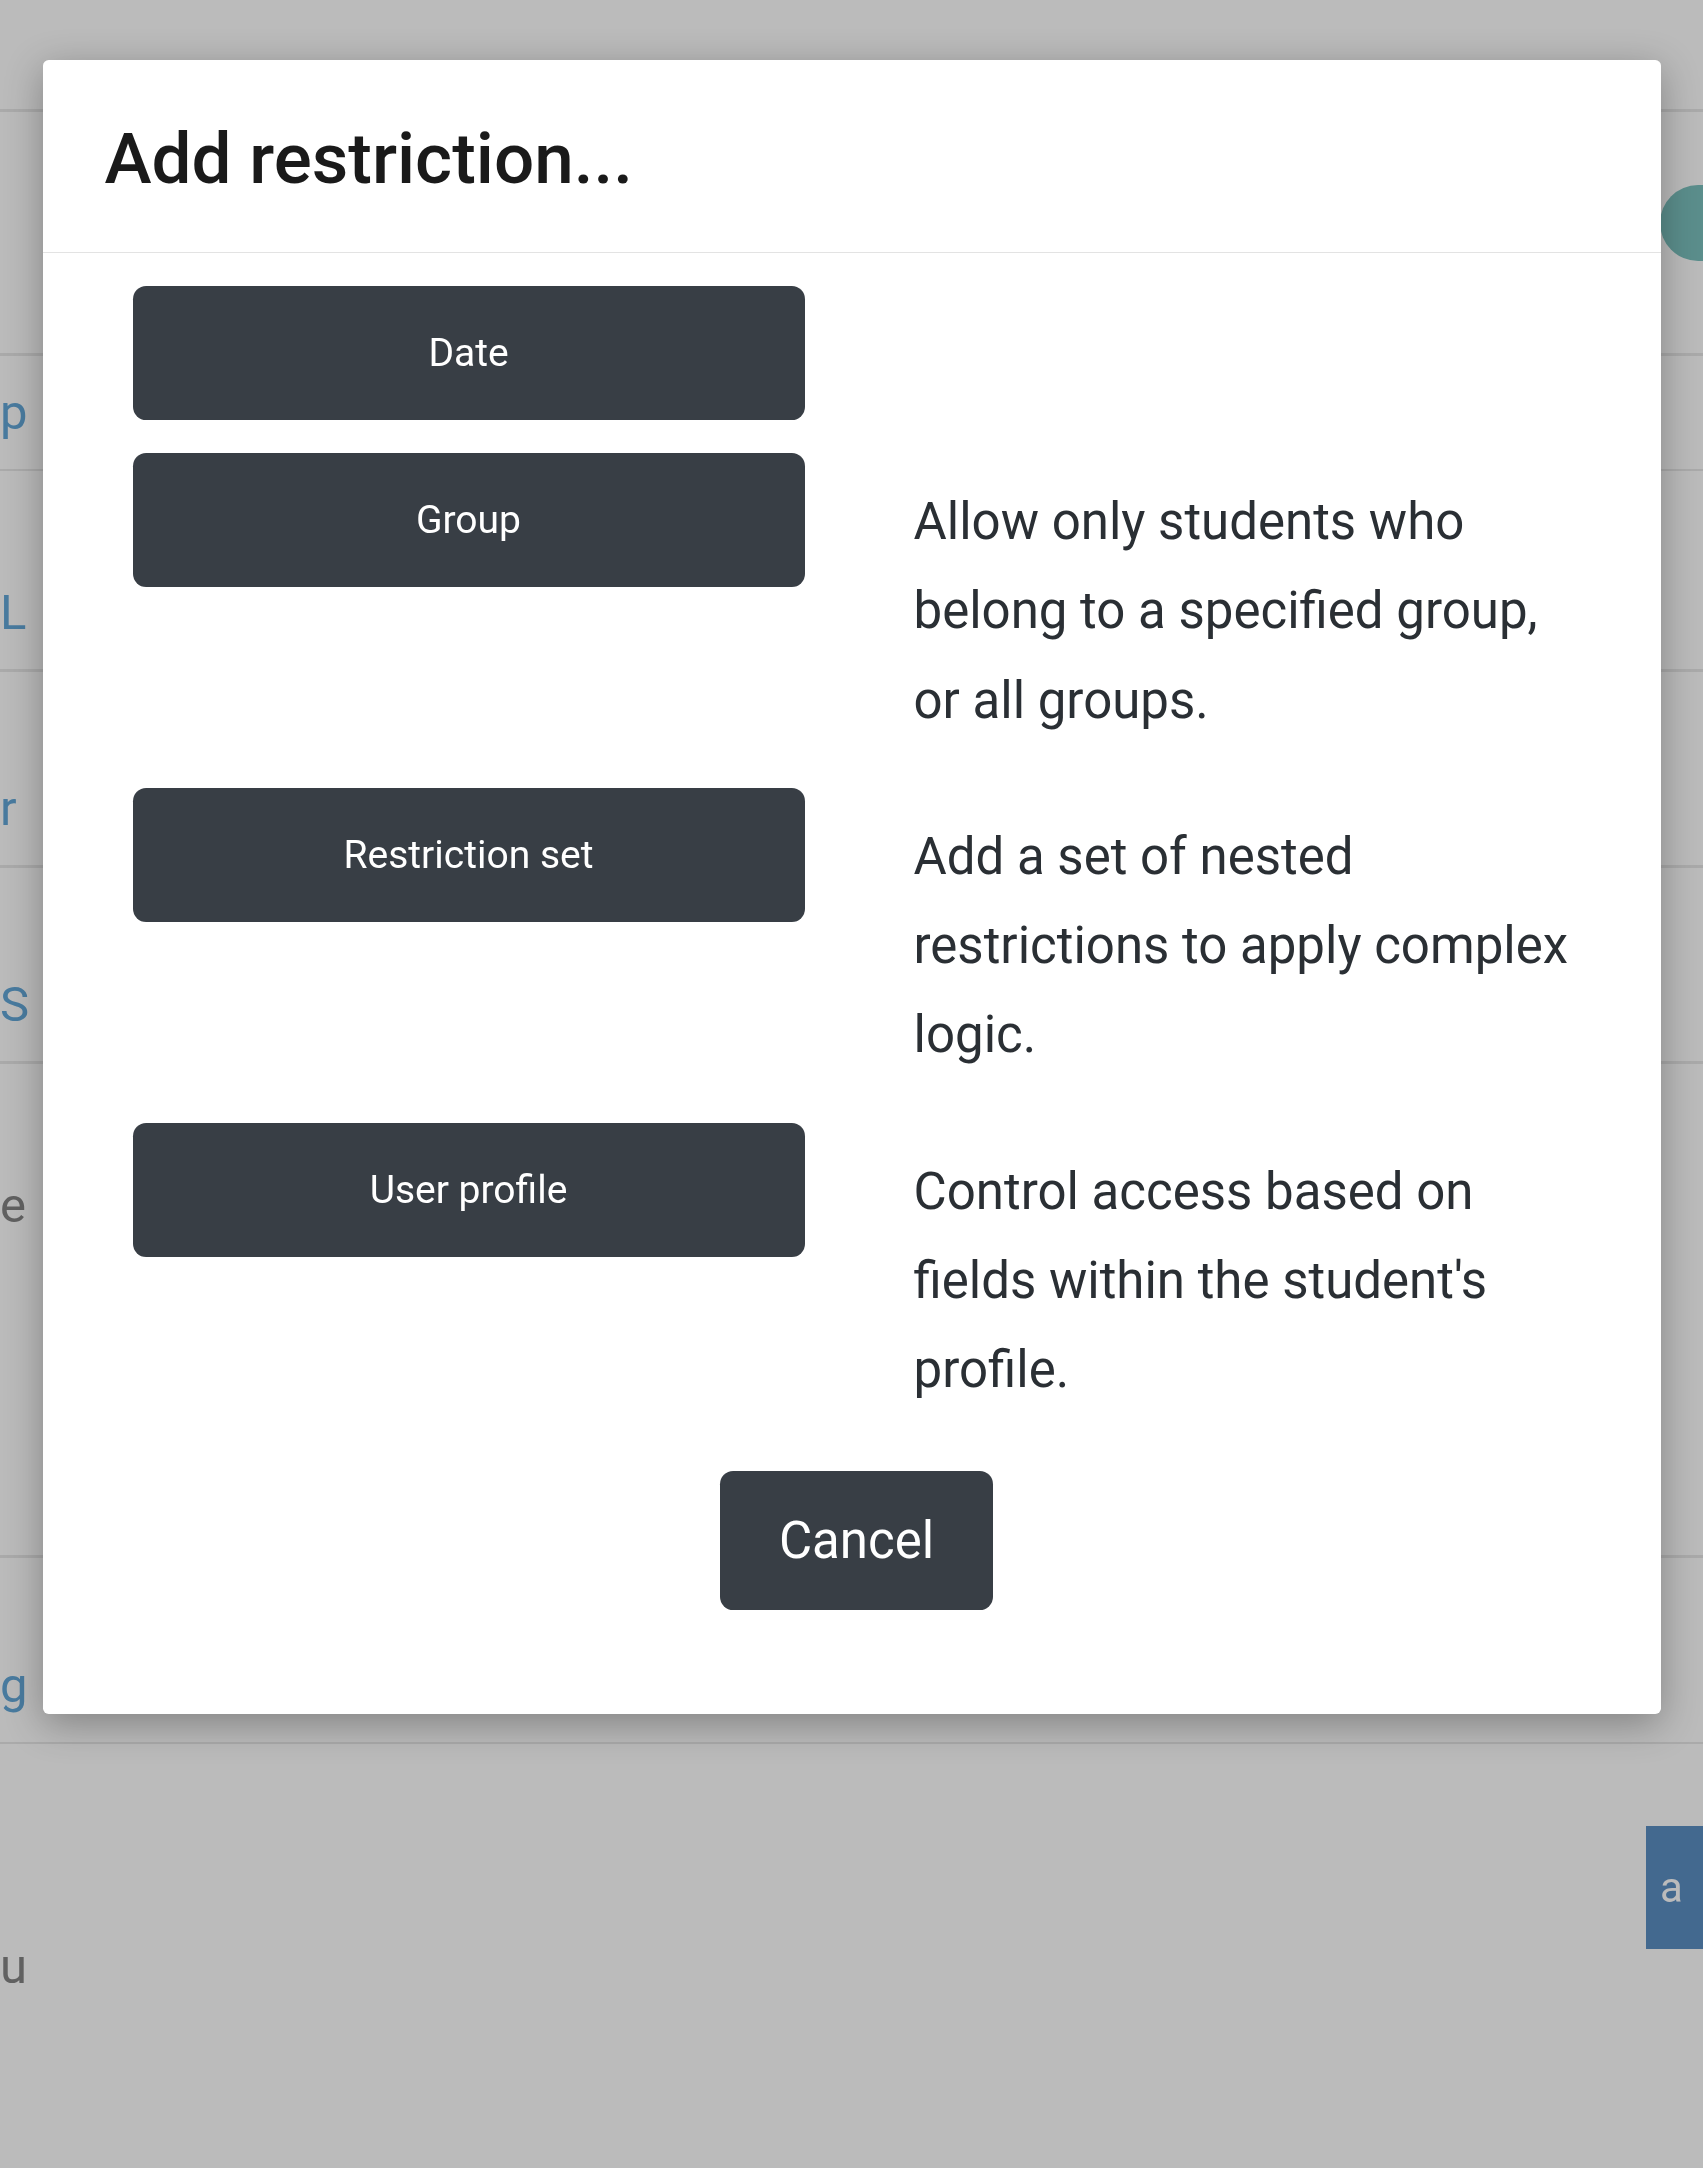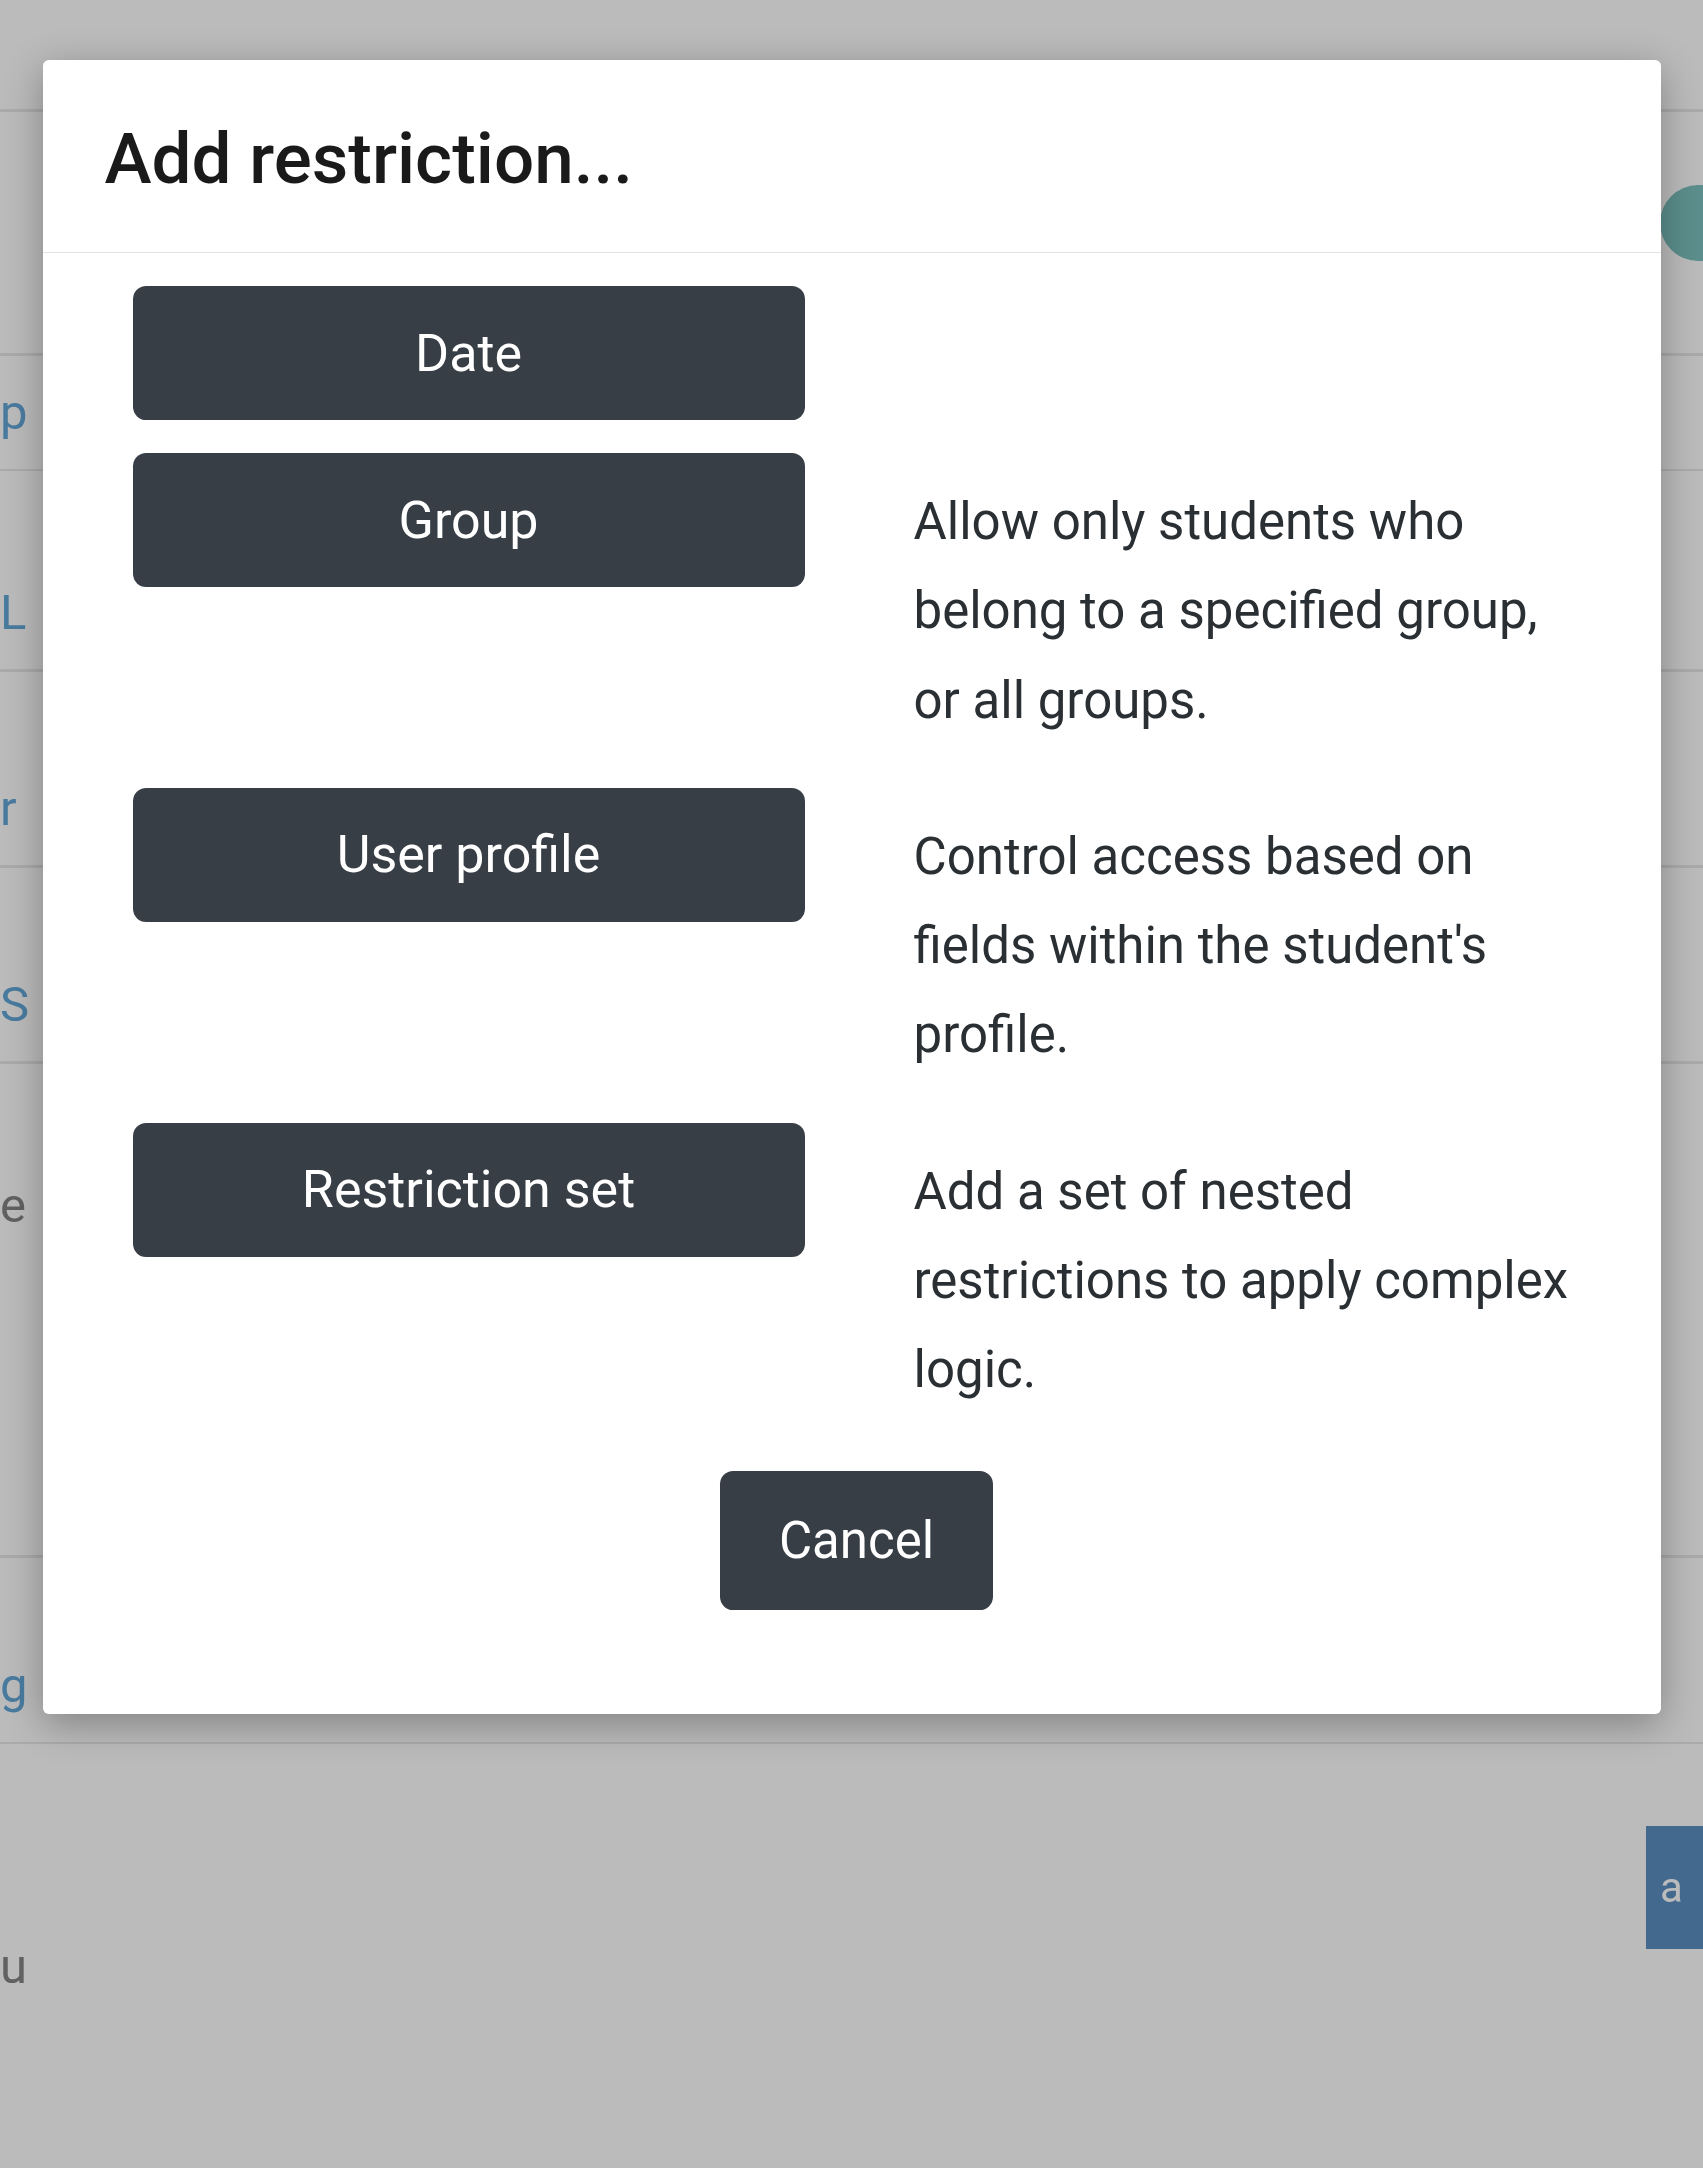--- a/index.html
+++ b/index.html
@@ -118,21 +118,21 @@
     .row-restriction-set { margin-bottom: 43px; }
     
     .restriction-button {
       background: #383e45;
       color: #ffffff;
       border: none;
       border-radius: 13.2px;
       width: 672px;
       min-width: 672px;
       height: 134px;
-      font-size: 52px;
+      font-size: 39px;
       font-weight: 400;
       cursor: pointer;
       display: flex;
       align-items: center;
       justify-content: center;
       font-family: inherit;
     }
     
     .restriction-description {
       color: #2a2f34;
@@ -213,29 +213,29 @@
         <button class="restriction-button">Date</button>
       </div>
 
 
       <div class="restriction-row row-group">
         <button class="restriction-button">Group</button>
         <div class="restriction-description">Allow only students who belong to a specified group, or all groups.</div>
       </div>
 
 
+      <div class="restriction-row row-restriction-set">
+        <button class="restriction-button">Restriction set</button>
+        <div class="restriction-description">Add a set of nested restrictions to apply complex logic.</div>
+      </div>
+
       <div class="restriction-row row-user-profile">
         <button class="restriction-button">User profile</button>
         <div class="restriction-description">Control access based on fields within the student's profile.</div>
       </div>
 
-      <div class="restriction-row row-restriction-set">
-        <button class="restriction-button">Restriction set</button>
-        <div class="restriction-description">Add a set of nested restrictions to apply complex logic.</div>
-      </div>
-
       <div class="modal-footer">
         <button class="cancel-button">Cancel</button>
       </div>
     </div>
   </div>
 </div>
 
 
 </body></html>

